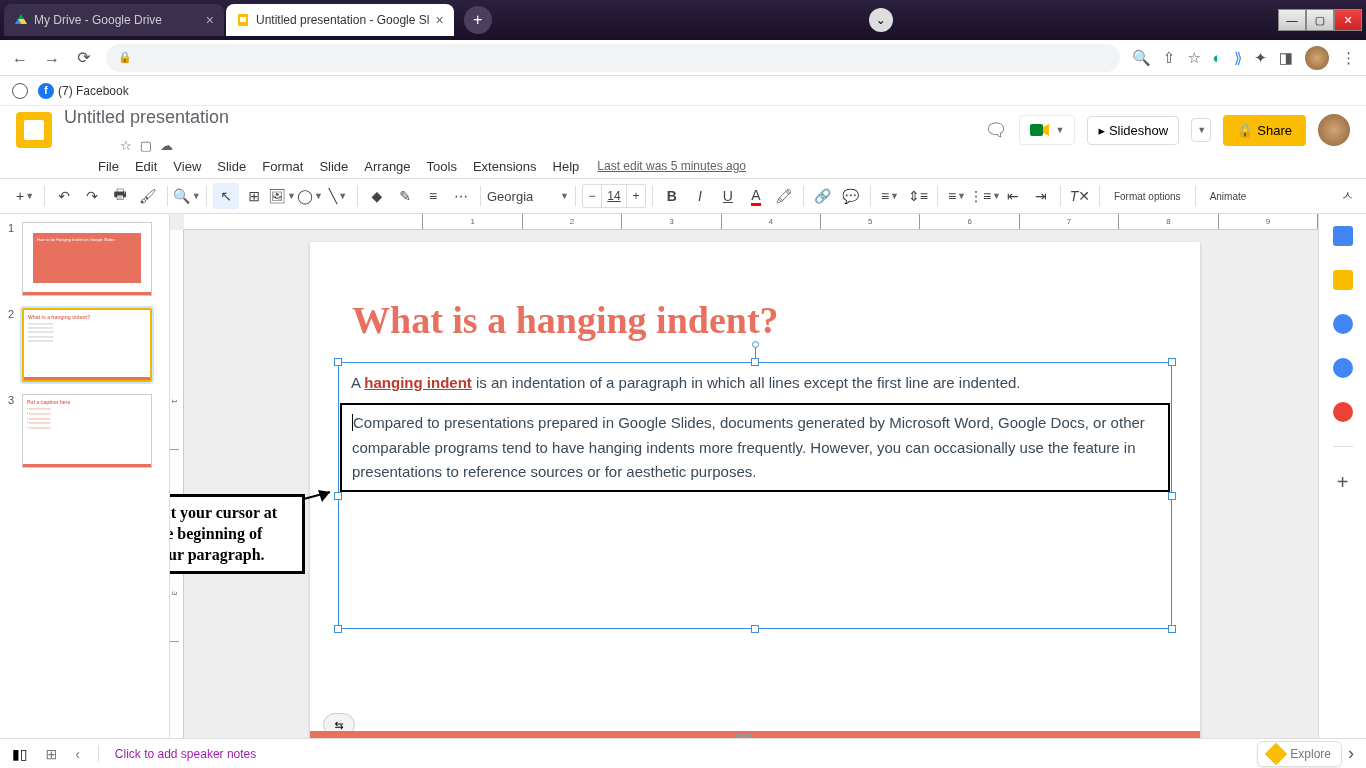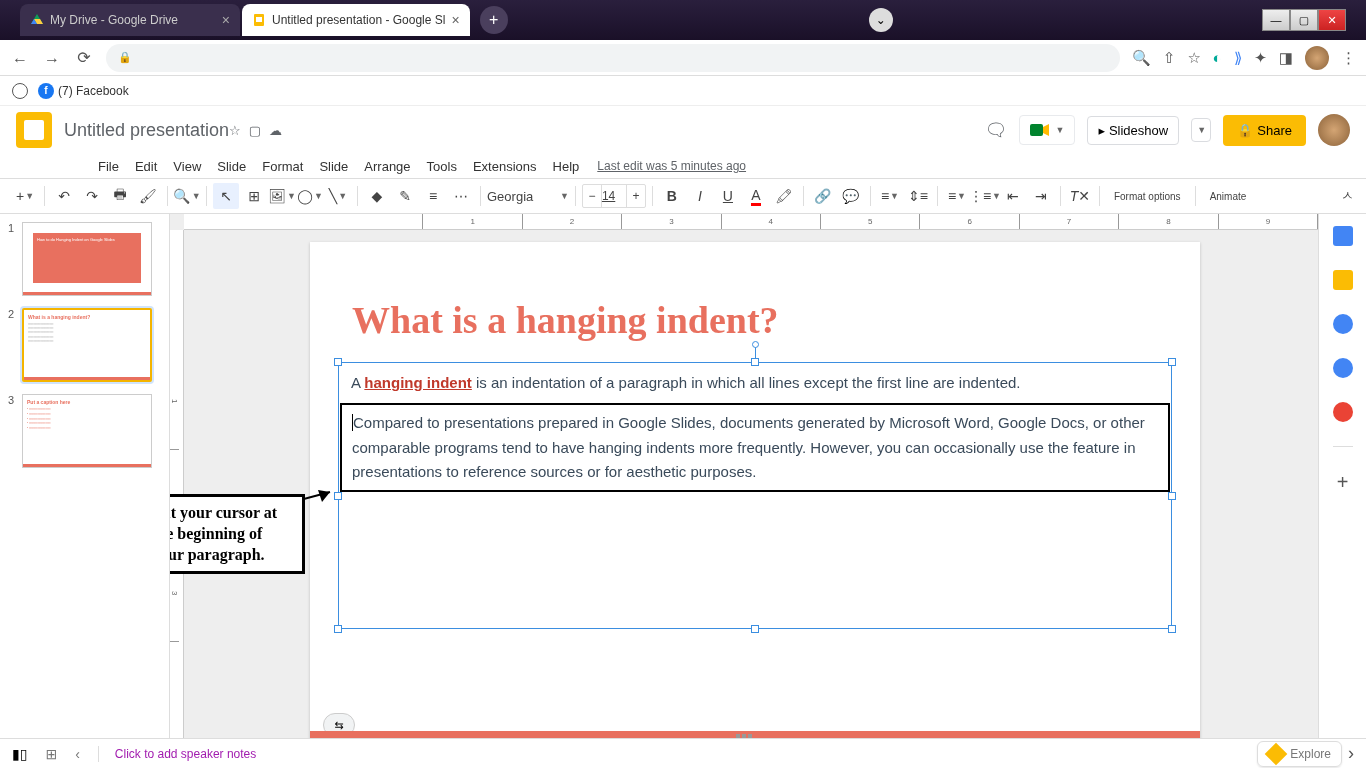--- a/index.html
+++ b/index.html
@@ -1,19 +1,19 @@
 <!DOCTYPE html>
 <html><head>
 <meta charset="utf-8">
 <style>
 * { margin: 0; padding: 0; box-sizing: border-box; font-family: Arial, sans-serif; }
 body { width: 1366px; height: 768px; overflow: hidden; background: #fff; }
 
 
-.browser-top { height: 40px; background: linear-gradient(#2a1f3d, #1a1028); display: flex; align-items: center; padding: 0 20px; }
+.browser-top { height: 40px; background: linear-gradient(#2a1f3d, #1a1028); display: flex; align-items: center; padding: 0 4px; }
 .tab { height: 32px; background: #fff; border-radius: 8px 8px 0 0; display: flex; align-items: center; padding: 0 10px; margin-right: 2px; font-size: 12px; color: #333; min-width: 220px; max-width: 230px; gap: 6px; }
 .tab.inactive { background: #3a2f4d; color: #ccc; }
 .tab-close { margin-left: auto; cursor: pointer; font-size: 14px; color: #666; }
 .tab.inactive .tab-close { color: #aaa; }
 .new-tab { width: 28px; height: 28px; border-radius: 50%; background: #4a3f5d; display: flex; align-items: center; justify-content: center; margin-left: 8px; color: #fff; cursor: pointer; }
 .win-controls { margin-left: auto; display: flex; gap: 0; }
 .win-btn { width: 28px; height: 22px; display: flex; align-items: center; justify-content: center; font-size: 11px; cursor: pointer; border: 1px solid #888; background: linear-gradient(#eee,#ccc); }
 .win-btn.close { background: linear-gradient(#e44,#c22); color: #fff; }
 .circle-btn { width: 24px; height: 24px; border-radius: 50%; background: #ddd; margin-left: auto; margin-right: 8px; display:flex; align-items:center; justify-content:center; font-size:12px;}
 
@@ -45,21 +45,21 @@
 .menu-item { padding: 2px 6px; cursor: pointer; }
 .last-edit { color: #5f6368; text-decoration: underline; margin-left: 8px; font-size: 12px; }
 
 
 .toolbar { height: 36px; border-top: 1px solid #ddd; border-bottom: 1px solid #ddd; display: flex; align-items: center; padding: 0 12px; gap: 2px; font-size: 13px; color: #444; }
 .tb-btn { width: 26px; height: 26px; display: flex; align-items: center; justify-content: center; cursor: pointer; border-radius: 2px; font-size: 14px; }
 .tb-sep { width: 1px; height: 20px; background: #ddd; margin: 0 4px; }
 .font-select { border: none; font-size: 13px; width: 70px; cursor: pointer; }
 .font-size-box { display: flex; align-items: center; border: 1px solid #ddd; border-radius: 2px; }
 .fs-btn { width: 18px; height: 22px; display: flex; align-items: center; justify-content: center; cursor: pointer; font-size: 12px; }
-.fs-val { width: 26px; text-align: left; font-size: 12px; border-left: 1px solid #ddd; border-right: 1px solid #ddd; line-height: 22px; text-decoration: underline; }
+.fs-val { width: 26px; text-align: center; font-size: 12px; border-left: 1px solid #ddd; border-right: 1px solid #ddd; line-height: 22px; text-decoration: underline; }
 .tb-text-btn { padding: 0 8px; cursor: pointer; font-size: 10px; }
 .tb-expand { margin-left: auto; cursor: pointer; }
 
 
 .main { display: flex; height: calc(768px - 40px - 36px - 30px - 48px - 24px - 36px - 30px); position: relative; }
 .slide-panel { width: 170px; background: #fff; border-right: 1px solid #ddd; padding: 8px; overflow-y: auto; }
 .thumb-row { display: flex; gap: 4px; margin-bottom: 12px; }
 .thumb-num { font-size: 11px; color: #555; width: 10px; }
 .thumb { width: 130px; height: 74px; border: 1px solid #ccc; background: #fff; cursor: pointer; position: relative; }
 .thumb.active { border: 2px solid #f4b400; }
@@ -176,21 +176,21 @@
     </div>
   <div class="bm-item">
     <div class="fb-icon">f</div>
     <span>(7) Facebook</span>
   </div>
 </div>
 
 <div class="slides-header">
   <div class="slides-logo"></div>
   <div>
-    <div style="display:flex; align-items:center; ">
+    <div style="display:flex; align-items:center; gap:10px;flex-direction:column;">
       <span class="doc-title">Untitled presentation</span>
       <div class="doc-icons">
         <span>☆</span>
         <span>▢</span>
         <span>☁</span>
       </div>
     </div>
   </div>
   <div class="header-right">
     <span style="font-size:18px; color:#5f6368;">🗨</span>

